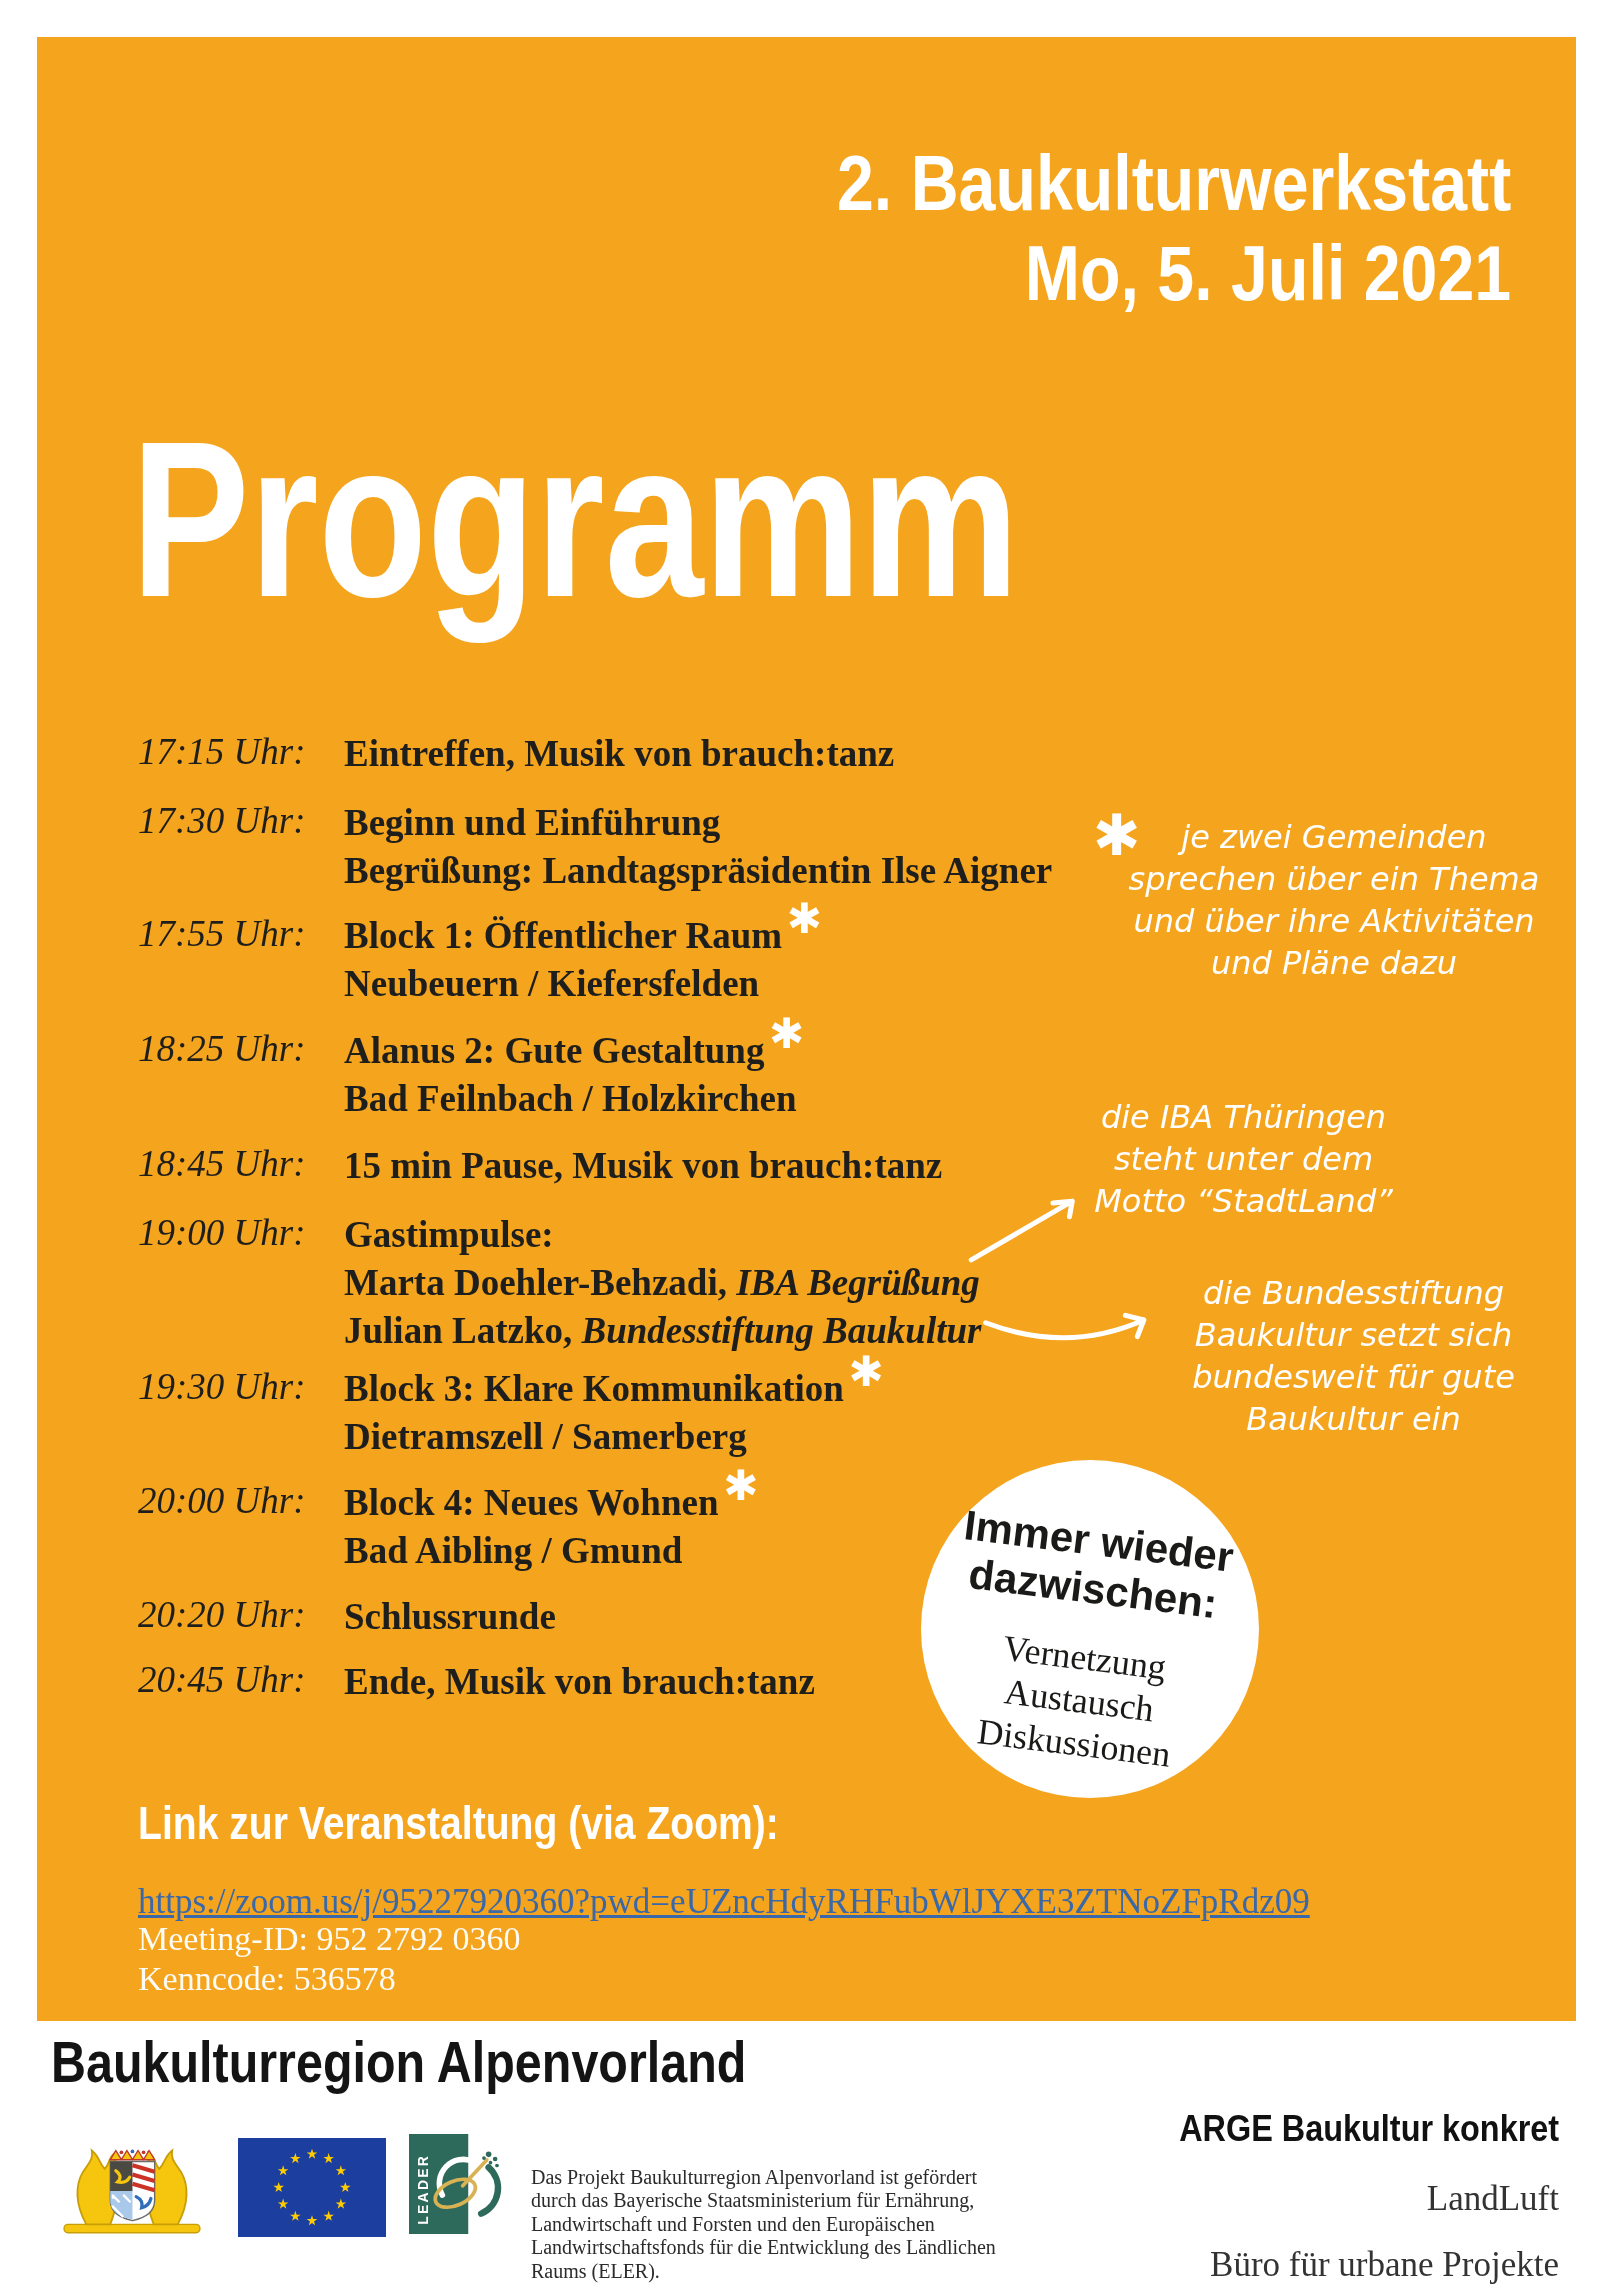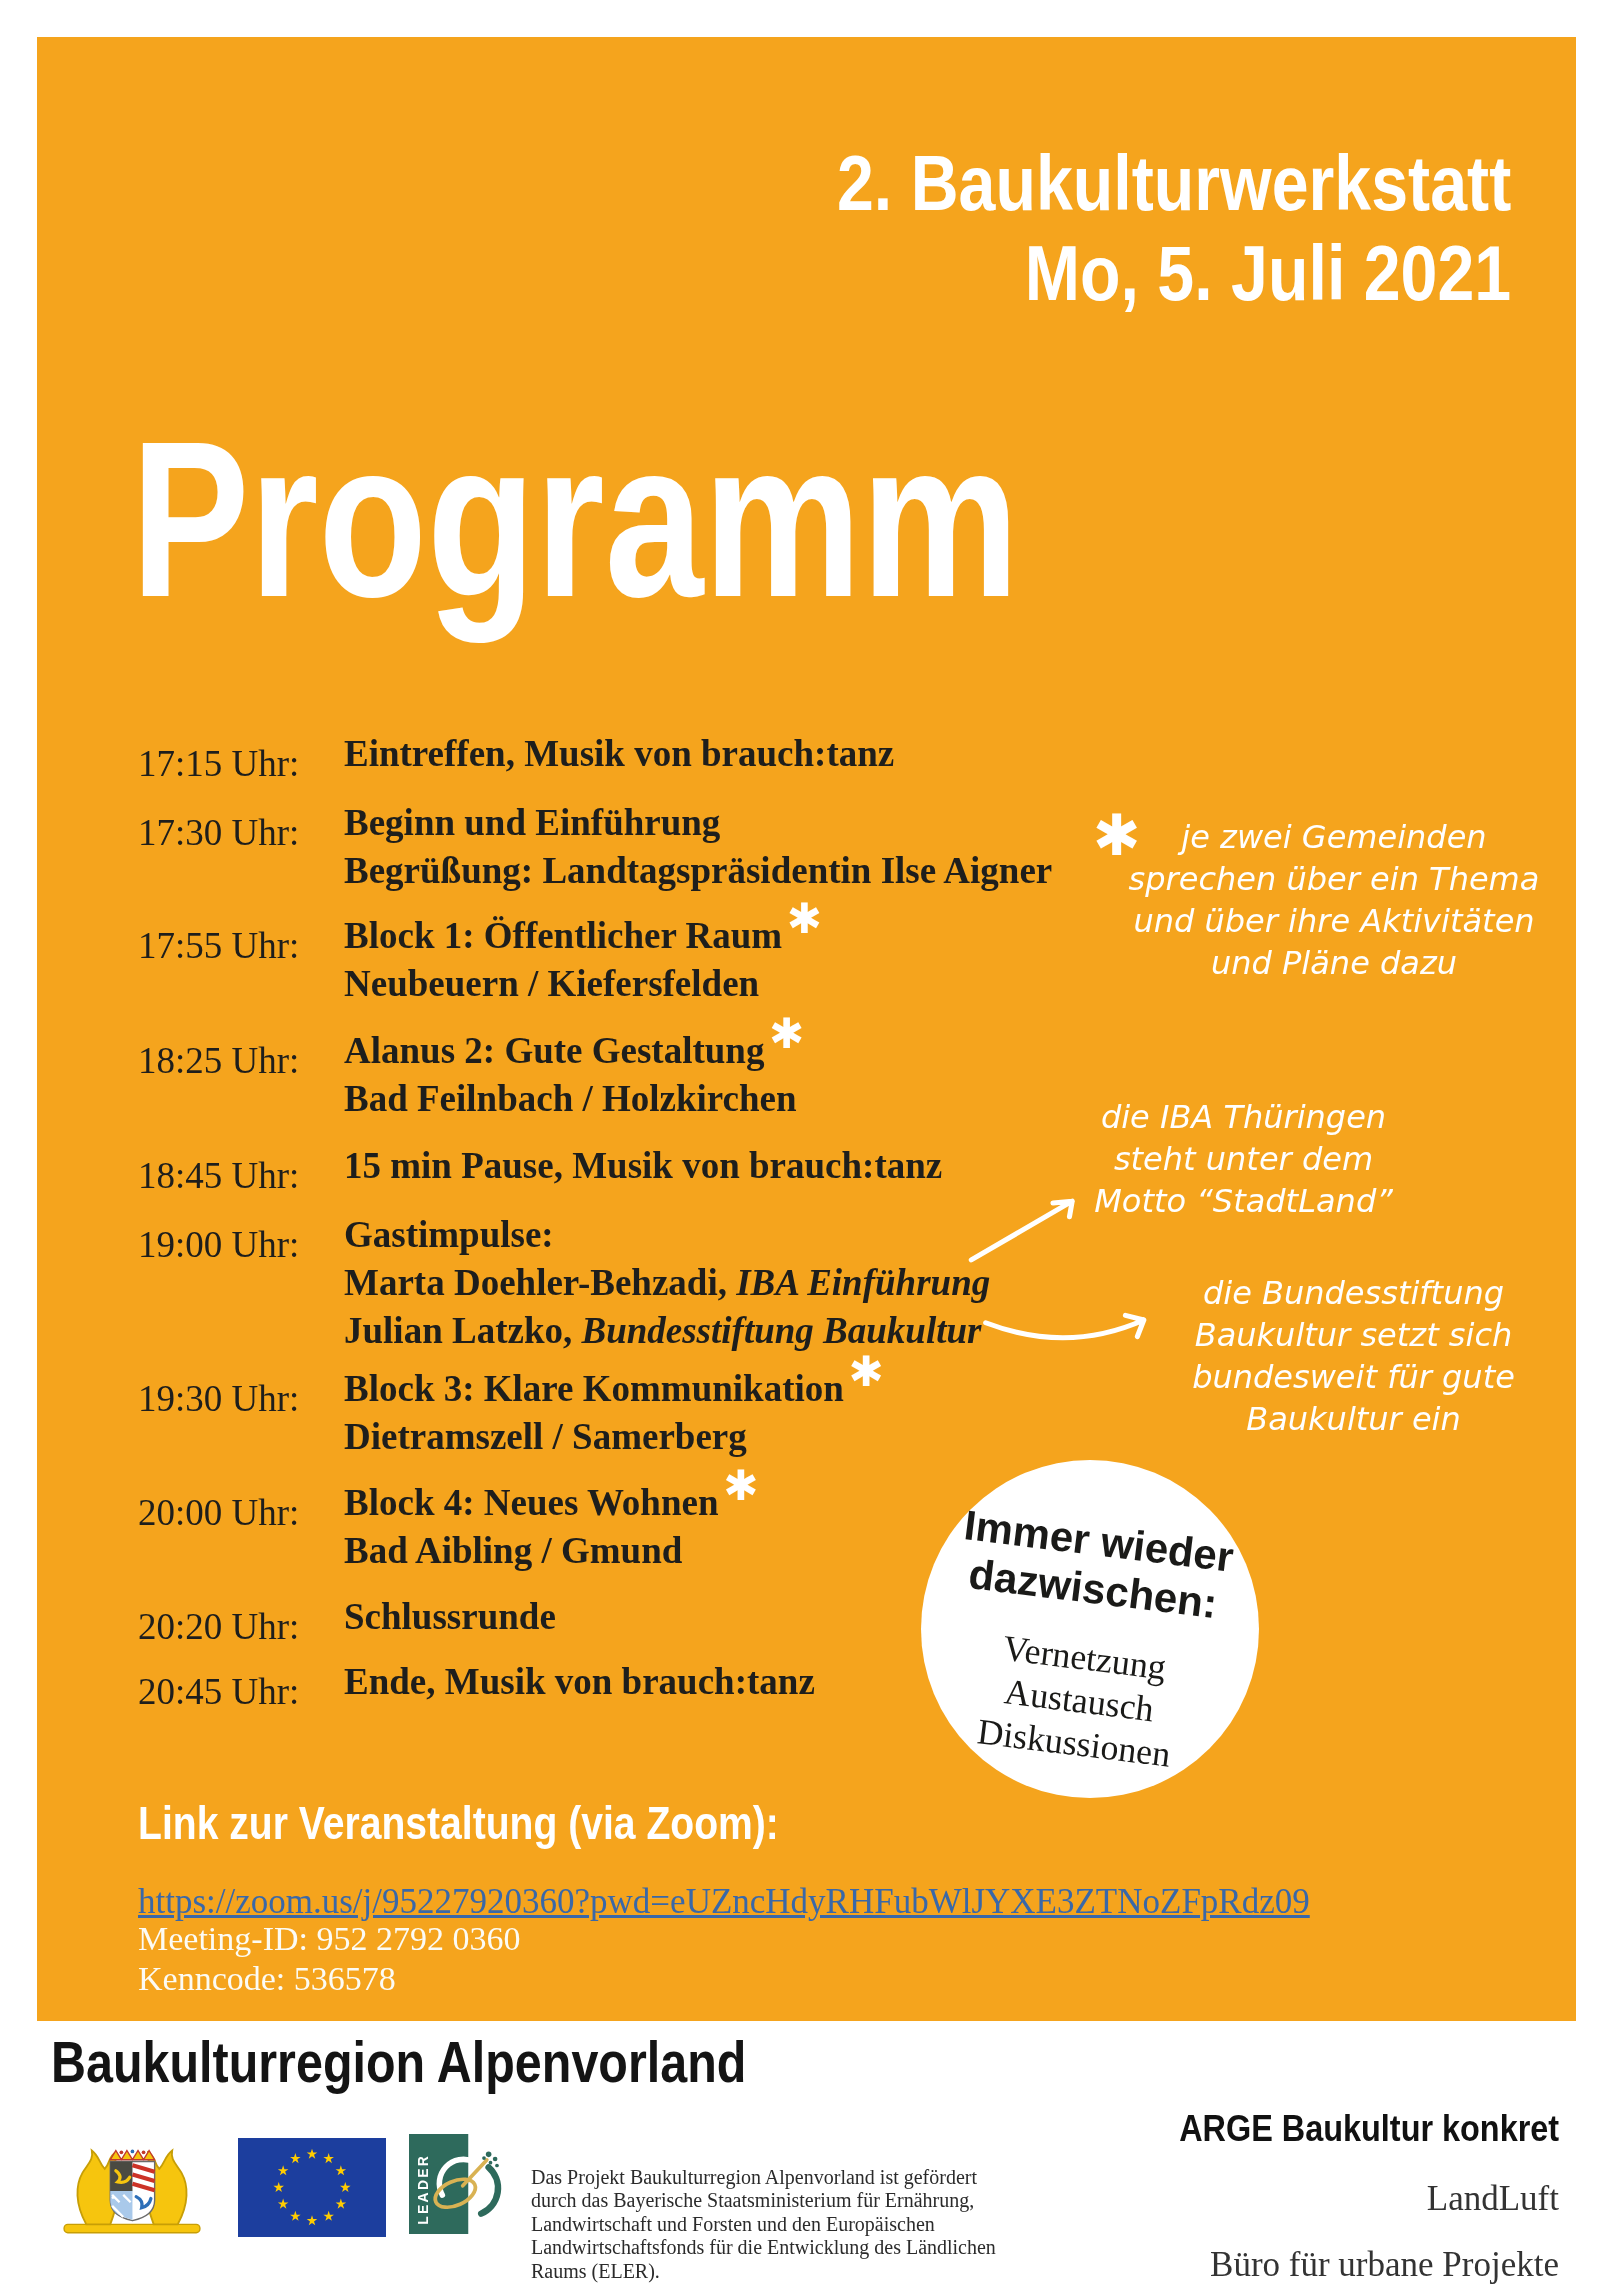--- a/index.html
+++ b/index.html
@@ -18,21 +18,21 @@
   .header{position:absolute;right:102px;top:138px;text-align:right;color:#fff;
           font-size:78px;line-height:90px;white-space:nowrap;}
 
   
   .big-title{position:absolute;left:131px;top:404px;color:#fff;font-size:222px;line-height:231px;
              transform:scaleX(.8);transform-origin:left top;white-space:nowrap;}
 
   
   .schedule{position:absolute;left:138px;top:725px;width:951px;color:#1E1E1C;font-size:37px;}
   .row{position:absolute;left:0;width:100%;}
-  .row .time{position:absolute;left:0;top:12px;width:198px;}
+  .row .time{position:absolute;left:0;top:0;width:198px;font-style:italic;}
   .row .desc{margin-left:206px;}
   .line{line-height:48px;white-space:nowrap;font-weight:bold;}
   .bold{font-weight:700;}
   .it{font-style:italic;}
   .ast{font-family:"DejaVu Sans",sans-serif;font-style:normal;font-weight:400;color:#fff;
        font-size:42px;line-height:0;position:relative;top:-14.8px;margin-left:4.6px;display:inline-block;}
 
   
   .note{position:absolute;color:#fff;text-align:center;font-size:32px;line-height:42px;}
   .note .ln{white-space:nowrap;}
@@ -113,21 +113,21 @@
       <span class="time">18:45 Uhr:</span>
       <div class="desc">
           <div class="line">15 min Pause, Musik von brauch:tanz</div>
         </div>
     </div>
 
     <div class="row" style="top:486px">
       <span class="time">19:00 Uhr:</span>
       <div class="desc">
         <div class="line bold">Gastimpulse:</div>
-        <div class="line"><span>Marta Doehler-Behzadi, </span><span class="it">IBA Einführung</span></div>
+        <div class="line"><span>Marta Doehler-Behzadi, </span><span class="it">IBA Begrüßung</span></div>
         <div class="line"><span>Julian Latzko, </span><span class="it">Bundesstiftung Baukultur</span></div>
       </div>
     </div>
 
     <div class="row" style="top:640px">
       <span class="time">19:30 Uhr:</span>
       <div class="desc">
         <div class="line bold"><span>Block 3: Klare Kommunikation</span><span class="ast">✱</span></div>
         <div class="line">Dietramszell / Samerberg</div>
       </div>

